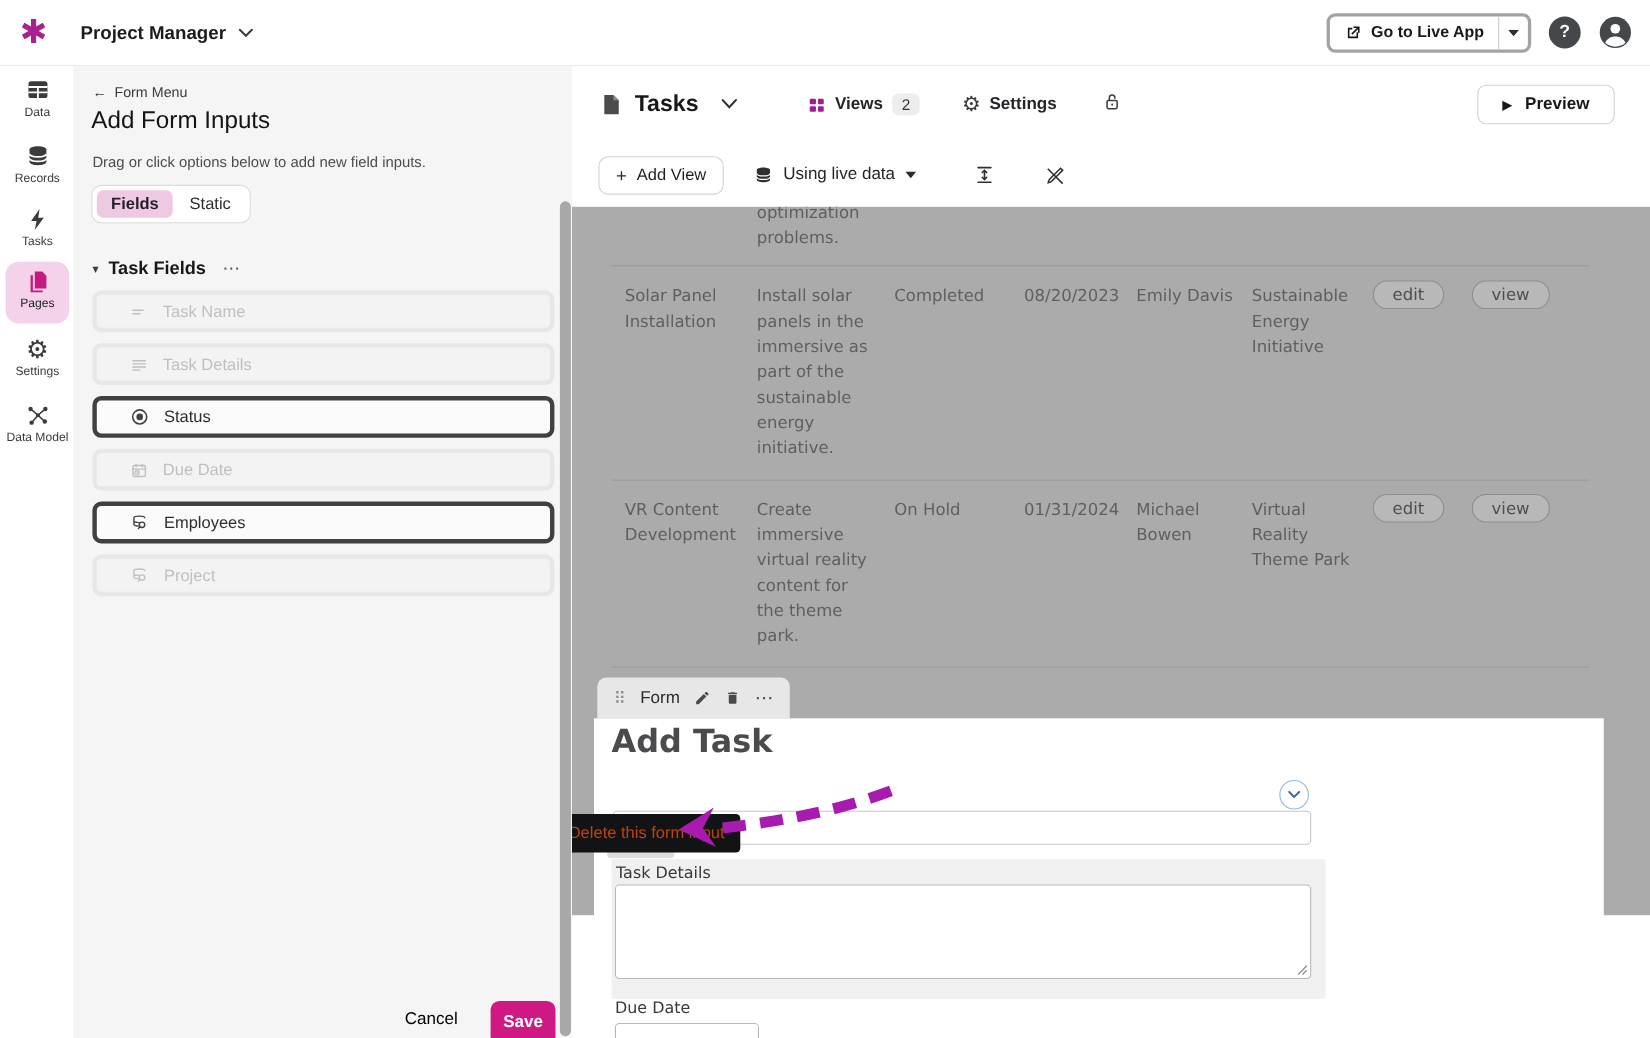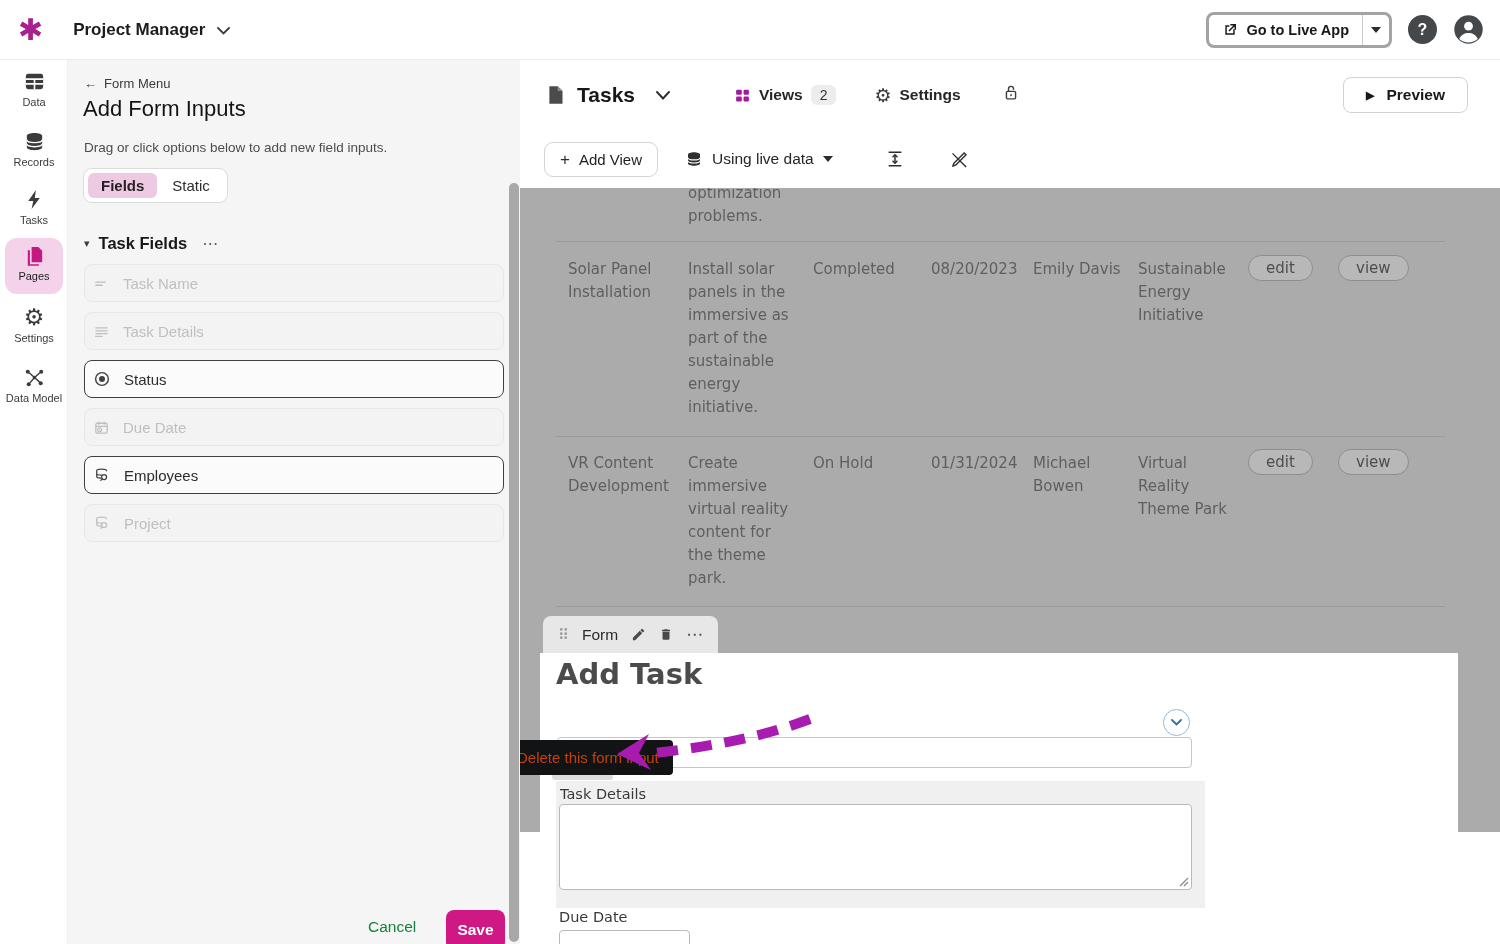--- a/index.html
+++ b/index.html
@@ -40,26 +40,26 @@
   .p-desc { position:absolute; left:16px; top:80px; font-size:13.5px; color:#4c4c4c; }
   .seg { position:absolute; left:15px; top:108px; display:flex; gap:2px; background:#fff;
     border:1px solid #dcdcdc; border-radius:9px; padding:4px; }
   .seg-tab { font-size:15px; padding:4px 13px; border-radius:6px; color:#2e2e2e; cursor:pointer; }
   .seg-tab.on { background:#eec9e2; font-weight:700; color:#231f24; }
   .sec-head { position:absolute; left:16px; top:174px; display:flex; align-items:center; gap:9px; }
   .sec-caret { font-size:11px; color:#3c3c3c; }
   .sec-title { font-size:16.5px; font-weight:700; color:#17181a; }
   .sec-dots { font-size:16px; color:#5a5a5a; letter-spacing:1px; margin-left:6px; cursor:pointer; }
   .field-item { position:absolute; left:16px; width:420px; height:38px; border-radius:8px;
-    display:flex; align-items:center; gap:13px; padding:0 8px; font-size:15px; cursor:grab;
-    background:#fbfbfb; border:1px solid #404040; color:#2d2d2f; }
+    display:flex; align-items:center; gap:13px; padding:0 30px; font-size:15px; cursor:grab;
+    background:#fbfbfb; border:4px solid #404040; color:#2d2d2f; }
   .field-item svg { flex:0 0 auto; }
   .field-item.disabled { background:#f3f3f3; border-color:#e7e7e7; color:#bfbfbf; cursor:default; }
   .p-scroll { position:absolute; right:1px; top:123px; width:10px; bottom:2px; background:#a8a8a8; border-radius:5px; }
-  .cancel { position:absolute; left:300px; top:858px; font-size:15.5px; color:#15803d; cursor:pointer; }
+  .cancel { position:absolute; left:300px; top:858px; font-size:15.5px; color:#000000; cursor:pointer; }
   .save { position:absolute; left:378px; top:850px; width:59px; height:40px; background:#d01884;
     color:#fff; font-size:15.5px; font-weight:700; border:none; border-radius:8px; cursor:pointer; }
 
   
   .main { position:absolute; left:520px; top:60px; width:980px; height:884px; background:#fff; }
   .m-head { position:absolute; left:0; top:0; width:980px; height:70px; display:flex; align-items:center; padding-left:25px; }
   .pg-title { font-size:21px; font-weight:700; color:#17181a; margin-left:11px; }
   .m-head .chev { margin-left:21px; }
   .views-grp, .settings-grp { display:flex; align-items:center; gap:8px; cursor:pointer; }
   .views-grp { margin-left:64px; }

